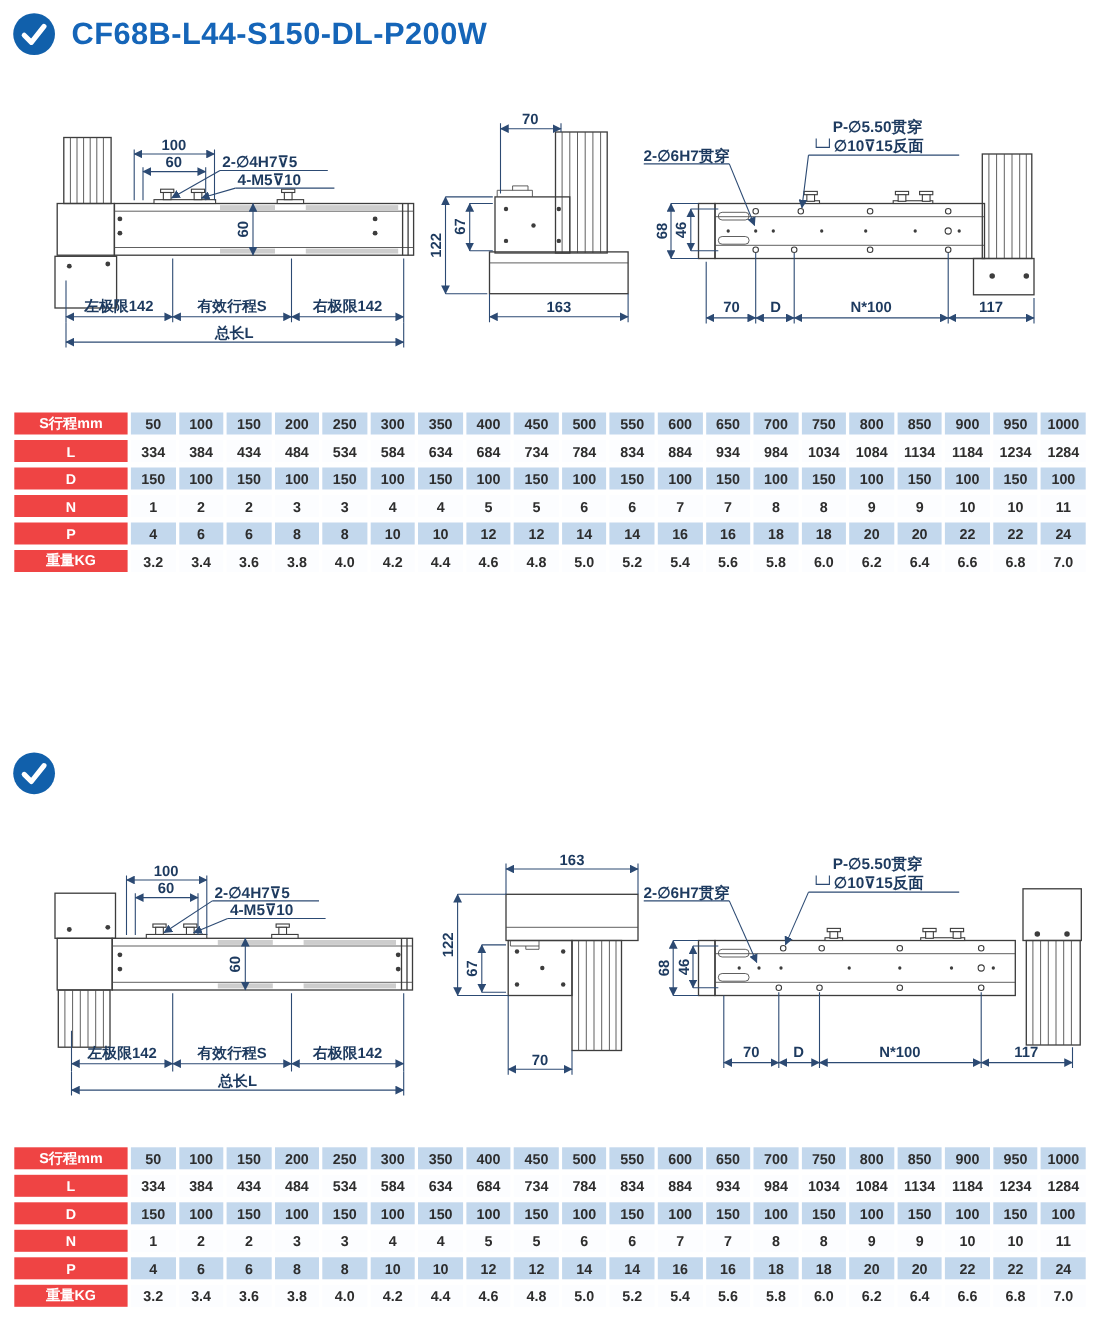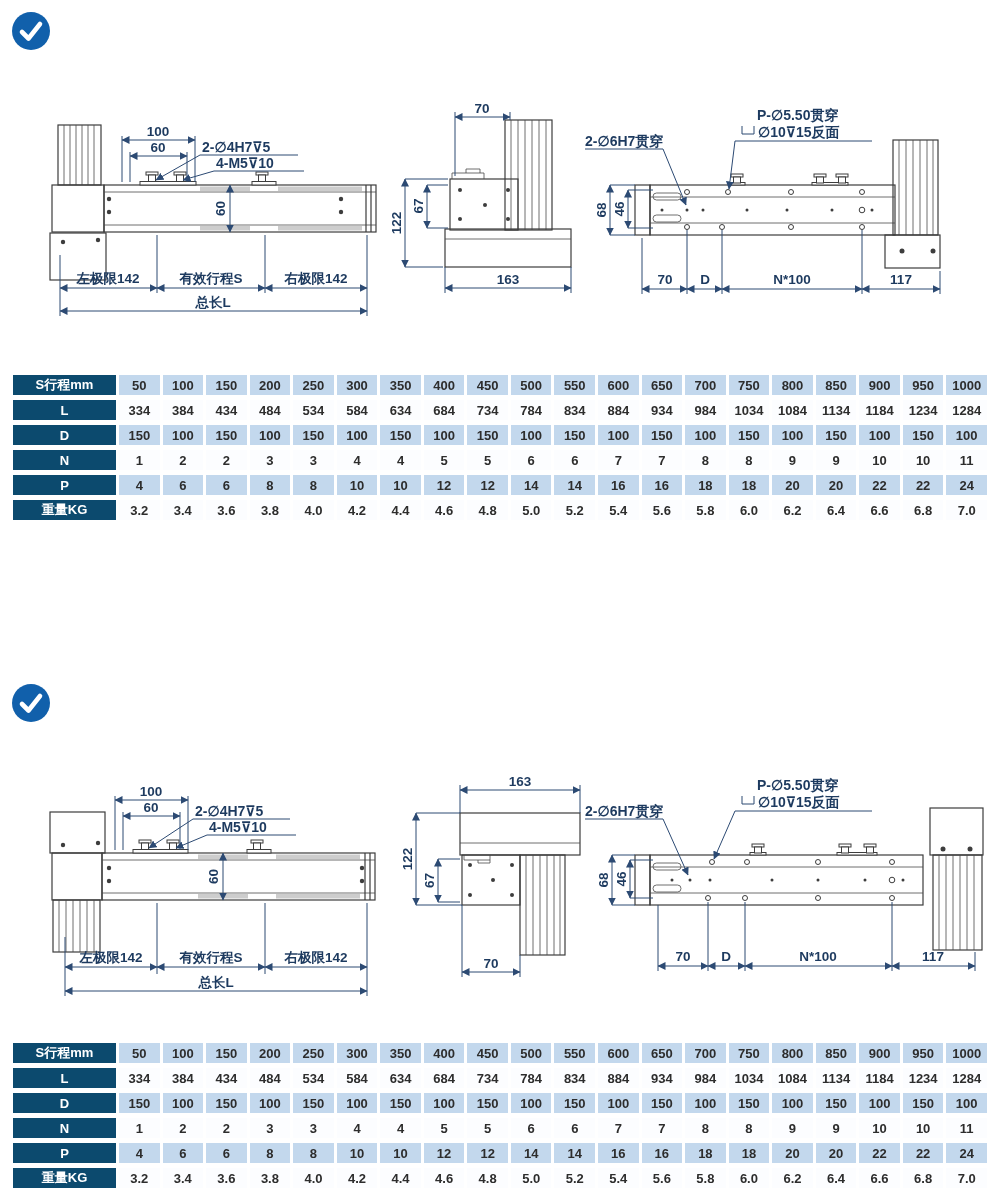--- a/index.html
+++ b/index.html
@@ -23,37 +23,38 @@
   .d  { fill:none; stroke:#2c4a73; stroke-width:1; }
   .arr { marker-start:url(#arw); marker-end:url(#arw); }
   .arrE { marker-end:url(#arw); }
   svg text { font-family:"Liberation Sans",sans-serif; font-weight:bold; fill:#1d3a5f; font-size:13.5px; }
   text.ta { font-size:14px; }
   text.tm { text-anchor:middle; }
 
   
   table.spec { position:absolute; left:10px; width:980px; table-layout:fixed;
                border-collapse:separate; border-spacing:3px 5px; font-size:13px; }
-  table.spec th.rl { background:#0c4a6e; color:#ffffff; font-weight:bold; height:20px;
+  table.spec th.rl { background:#ef4444; color:#ffffff; font-weight:bold; height:20px;
                      text-align:center; padding:0; }
   table.spec td { text-align:center; color:#2d2d2d; font-weight:bold; height:20px; padding:0; }
   table.spec tbody tr:nth-child(odd) td  { background:#c3d8ed; }
   table.spec tbody tr:nth-child(even) td { background:#fcfdff; }
 </style>
 </head>
 <body>
 
 <div class="page">
 
   <div class="sec-header" style="top:10px;">
     <span class="check-icon">
       <svg width="38" height="38" viewBox="0 0 38 38">
         <polyline points="10,20 16.5,26.5 28,12" fill="none" stroke="#ffffff" stroke-width="4.6" stroke-linecap="round" stroke-linejoin="round"></polyline>
       </svg>
     </span>
+    <span class="sec-title">CF68B-L44-S150-DL-P200W</span>
   </div>
 
   <svg class="drawing" style="left:40px; top:95px;" width="345" height="240" viewBox="0 0 345 240">
     <defs>
       <marker id="arw" viewBox="0 0 8 8" refX="7.5" refY="4" markerWidth="8" markerHeight="8" markerUnits="userSpaceOnUse" orient="auto-start-reverse">
         <path d="M0,0L8,4L0,8z" fill="#2c4a73"></path>
       </marker>
     </defs>
     <g>
       <rect class="p" x="18" y="30" width="43" height="60"></rect>

